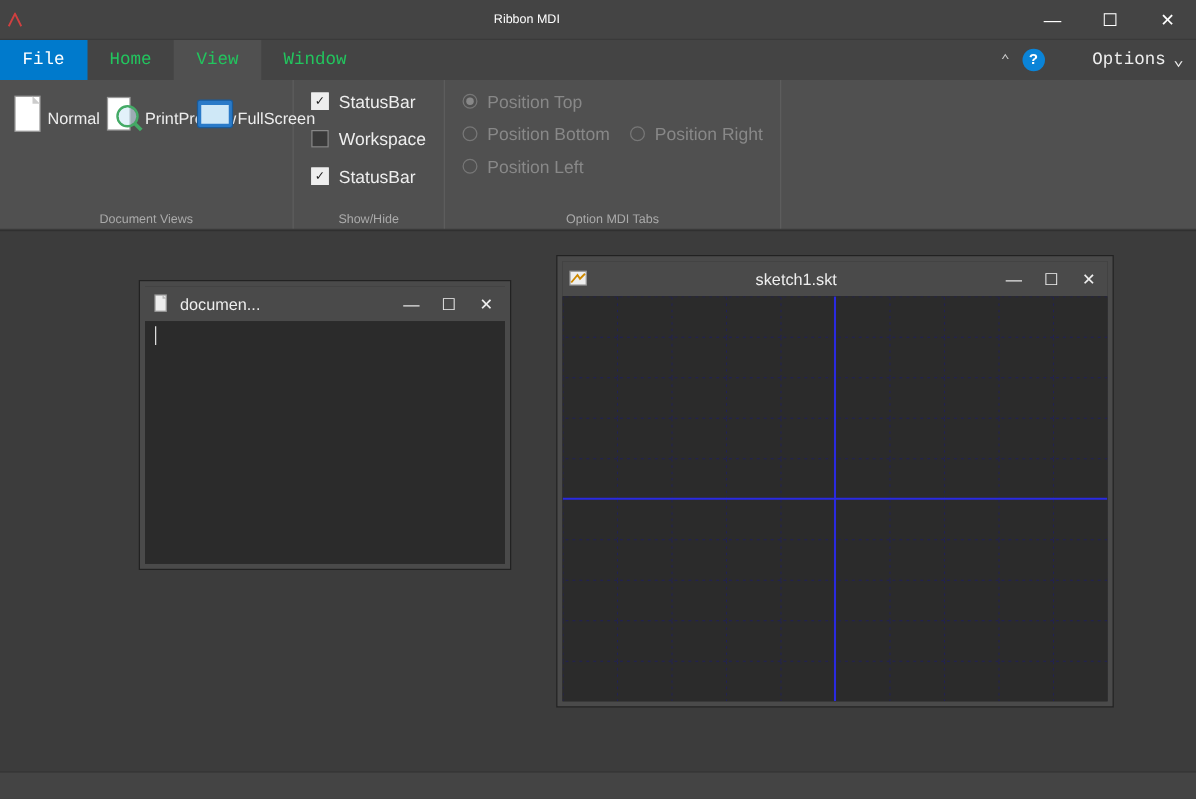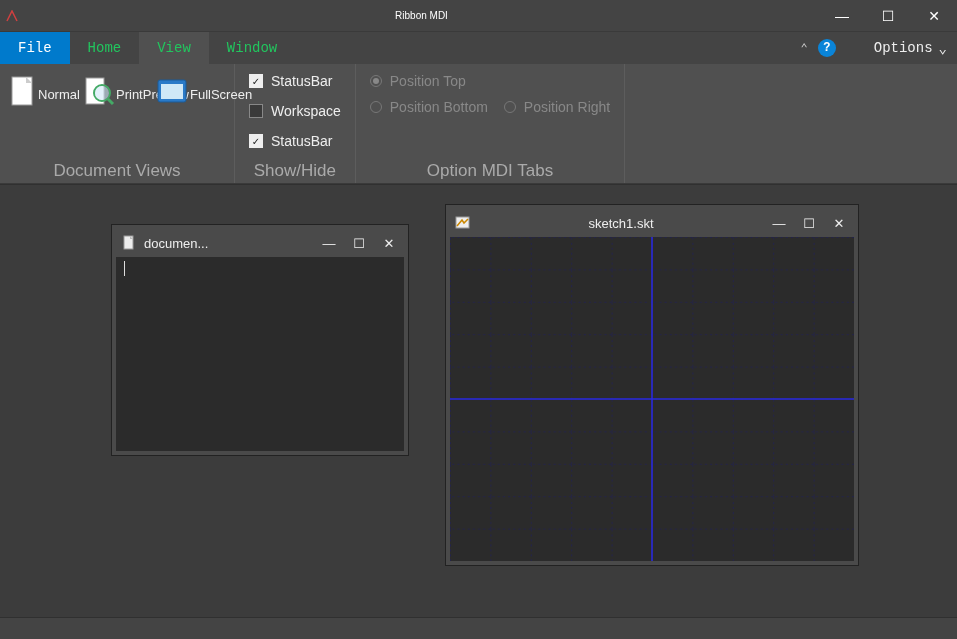--- a/index.html
+++ b/index.html
@@ -64,21 +64,21 @@
     display:flex;
     border-bottom:1px solid #3a3a3a;
     height:120px;
   }
   .rgroup {
     display:flex; flex-direction:column;
     padding:4px 8px 2px 8px;
     border-right:1px solid rgba(255,255,255,0.08);
   }
   .rgroup .body { flex:1; display:flex; align-items:flex-start; gap:4px; }
-  .rgroup .caption { text-align:center; color:#aaa; font-size:17px; padding-top:2px; }
+  .rgroup .caption { text-align:center; color:#aaa; font-size:10px; padding-top:2px; }
 
   .big-btn {
     width:70px;
     display:flex;flex-direction:row;align-items:center;justify-content:flex-start;
     padding-top:6px;
     text-align:center;
     color:#eee;font-size:13px;line-height:1.2;
   }
   .big-btn .glyph {
     width:36px;height:36px;margin-bottom:6px;
@@ -250,20 +250,24 @@
         <div class="radio-row">
           <span class="rdot">
               <span class="inner"></span>
             </span>
           <span>Position Top</span>
         </div>
         <div class="radio-row">
           <span class="rdot"></span>
           <span>Position Bottom</span>
         </div>
+        <div class="radio-row">
+          <span class="rdot"></span>
+          <span>Position Left</span>
+        </div>
       </div>
       <div class="radio-col">
         <div class="radio-row" style="height:26px"></div>
         <div class="radio-row">
           <span class="rdot"></span>
           <span>Position Right</span>
         </div>
       </div>
     </div>
     <div class="caption">Option MDI Tabs</div>
@@ -285,21 +289,21 @@
         <div class="cbtn">—</div>
         <div class="cbtn">☐</div>
         <div class="cbtn">✕</div>
       </div>
     </div>
     <div class="child-body text">
       <span class="cursor">&nbsp;</span>
     </div>
   </div>
 
-  <div class="mdi-child" style="left:446px;top:20px;width:412px;height:360px;">
+  <div class="mdi-child" style="left:446px;top:20px;width:444px;height:360px;">
     <div class="child-title center">
       <div class="doc-icon">
         <svg width="16" height="14">
           <rect x="1" y="1" width="13" height="11" fill="#eee" stroke="#999"></rect>
           <path d="M2 10 L7 4 L9 7 L13 3" stroke="#c80" stroke-width="1.5" fill="none"></path>
         </svg>
       </div>
       <div class="name">sketch1.skt</div>
       <div class="child-ctrls">
         <div class="cbtn">—</div>

